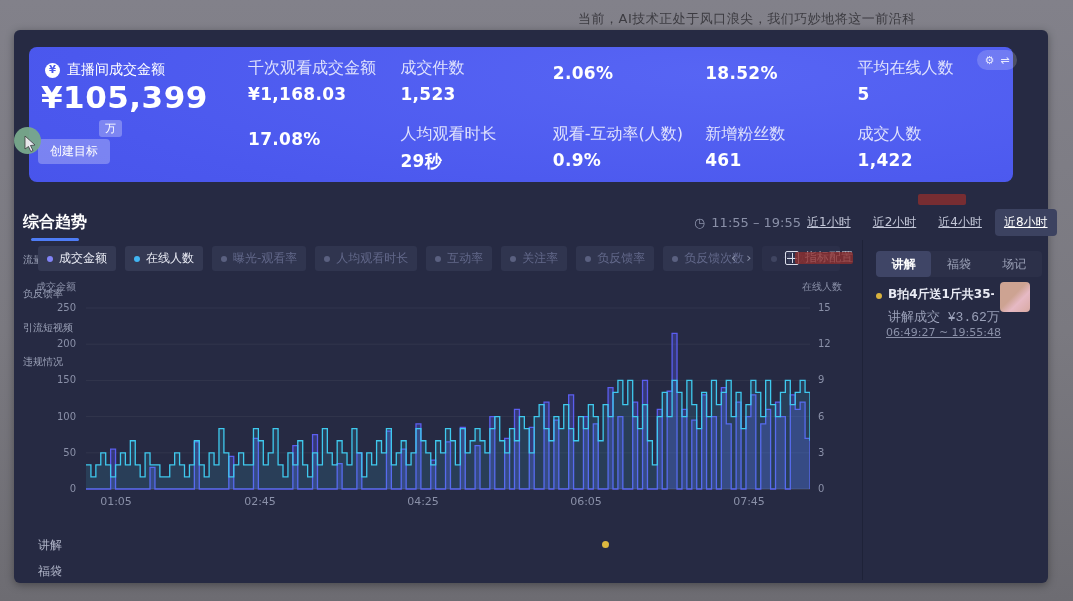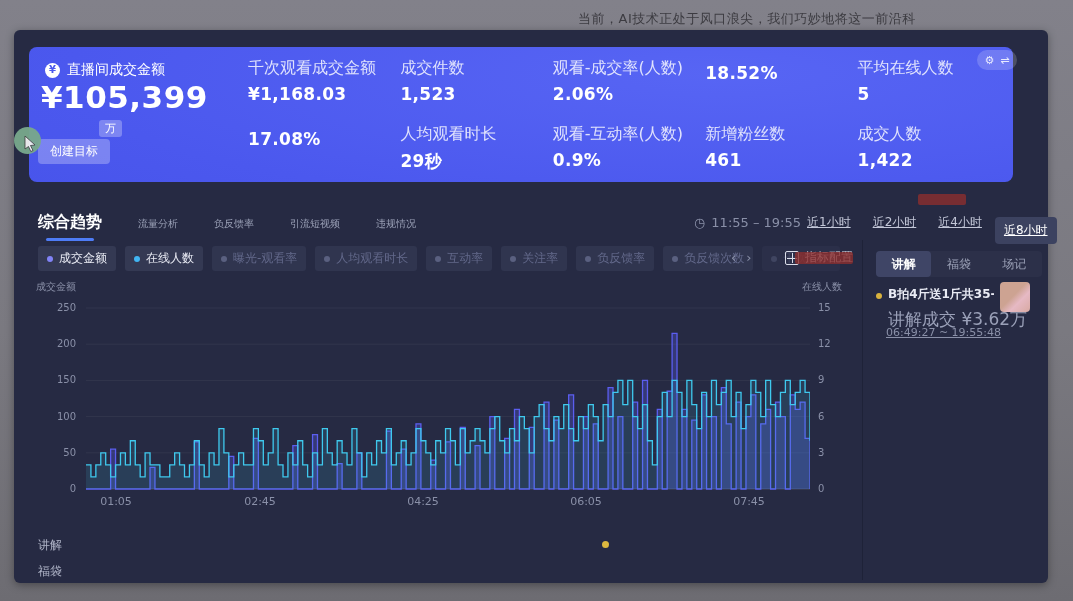--- a/index.html
+++ b/index.html
@@ -23,28 +23,28 @@
   .kpi-value{left:41px;top:79px;color:#fff;font-size:31px;font-weight:bold;letter-spacing:.5px;}
   .unit-badge{left:99px;top:120px;background:rgba(255,255,255,.28);color:#fff;font-size:11px;padding:1px 6px;border-radius:3px;}
   .goal-btn{left:38px;top:139px;background:rgba(255,255,255,.27);color:#fff;font-size:12px;padding:4px 12px;border-radius:4px;cursor:pointer;}
   .metrics{left:248px;top:58px;width:762px;display:grid;grid-template-columns:repeat(5,1fr);grid-auto-rows:66px;}
   .metric .m-label{color:rgba(255,255,255,.82);font-size:16px;}
   .metric .m-value{color:#fff;font-size:17px;font-weight:bold;margin-top:5px;letter-spacing:.3px;}
   .kpi-tools{left:977px;top:50px;width:40px;height:20px;background:rgba(255,255,255,.18);border-radius:10px;
     display:flex;align-items:center;justify-content:center;gap:6px;color:#e8eaff;font-size:11px;}
   .kpi-tools span{cursor:pointer;line-height:1;}
   
-  .tabs{left:38px;top:212px;display:flex;gap:36px;align-items:baseline;}
+  .tabs{left:23px;top:212px;display:flex;gap:20px;align-items:baseline;flex-direction:column;}
   .tab{color:#9aa0b6;font-size:10px;cursor:pointer;position:relative;}
   .tab.active{color:#fff;font-size:16px;font-weight:bold;}
   .tab.active:after{content:"";position:absolute;left:8px;right:8px;bottom:-8px;height:3px;border-radius:2px;background:#4e7cf6;}
   .time-range{left:694px;top:215px;color:#8a90a8;font-size:13px;display:flex;gap:6px;align-items:center;}
   .time-opts{left:798px;top:209px;display:flex;gap:4px;}
   .time-opt{color:#c3c7d8;font-size:12px;padding:5px 9px;border-radius:4px;cursor:pointer;text-decoration:underline;}
-  .time-opt.active{background:#3c4260;color:#fff;margin-top:8px;}
+  .time-opt.active{background:#3c4260;color:#fff;}
   
   .legend{left:38px;top:246px;display:flex;gap:9px;}
   .pill{display:flex;align-items:center;gap:6px;background:#30354f;border-radius:3px;padding:4px 9px;font-size:12px;color:#62688a;cursor:pointer;white-space:nowrap;}
   .pill.active{color:#e9ebf4;background:#343953;}
   .pill.faded{opacity:.5;}
   .legend-dot{width:6px;height:6px;border-radius:50%;background:#5a6080;flex:none;}
   .pager{left:731px;top:250px;color:#8a90a8;font-size:13px;display:flex;gap:10px;}
   .pager span{cursor:pointer;}
   .metric-config{left:785px;top:249px;display:flex;gap:6px;align-items:center;color:#d9dce8;font-size:12px;cursor:pointer;}
   .grid-icon{width:12px;height:12px;border:1px solid #d9dce8;border-radius:2px;position:relative;}
@@ -59,21 +59,21 @@
   .marker-dot{width:7px;height:7px;border-radius:50%;background:#ddb83f;}
   
   .v-divider{left:862px;top:240px;width:1px;height:340px;background:#1e2238;}
   .side-tabs{left:876px;top:251px;width:166px;height:26px;background:#2c3049;border-radius:4px;display:flex;}
   .side-tab{flex:1;display:flex;align-items:center;justify-content:center;font-size:12px;color:#9aa0b6;cursor:pointer;border-radius:4px;}
   .side-tab.active{background:#3f4566;color:#fff;font-weight:bold;}
   .item-dot{left:876px;top:293px;width:6px;height:6px;border-radius:50%;background:#d8b23e;}
   .item-title{left:888px;top:286px;width:106px;color:#e9ebf4;font-size:12px;font-weight:bold;white-space:nowrap;overflow:hidden;}
   .item-thumb{left:1000px;top:282px;width:30px;height:30px;border-radius:4px;
     background:linear-gradient(135deg,#cda392 45%,#e6b9c4 65%,#d8a9a2 100%);}
-  .item-deal{left:888px;top:308px;color:#9aa0b8;font-size:17px;}
+  .item-deal{left:888px;top:308px;color:#9aa0b8;font-size:13px;font-family:Liberation Mono, monospace;}
   .item-time{left:886px;top:326px;color:#8a90a8;font-size:11px;text-decoration:underline;}
   
   .red-smudge{background:#8c2e2e;opacity:.8;filter:blur(.6px);border-radius:2px;}
   .cursor-halo{left:14px;top:127px;width:27px;height:27px;border-radius:50%;background:#79a98c;opacity:.95;}
   .cursor-halo svg{position:absolute;left:10px;top:9px;}
 </style>
 </head>
 <body>
 
 <div class="screen">
@@ -94,21 +94,20 @@
   <div class="abs metrics">
     <div class="metric">
         <div class="m-label">千次观看成交金额</div>
         <div class="m-value">¥1,168.03</div>
       </div>
     <div class="metric">
         <div class="m-label">成交件数</div>
         <div class="m-value">1,523</div>
       </div>
     <div class="metric">
-        <div class="m-label">观看-成交率(人数)</div>
         <div class="m-value">2.06%</div>
       </div>
     <div class="metric">
         <div class="m-value">18.52%</div>
       </div>
     <div class="metric">
         <div class="m-label">平均在线人数</div>
         <div class="m-value">5</div>
       </div>
     <div class="metric">

